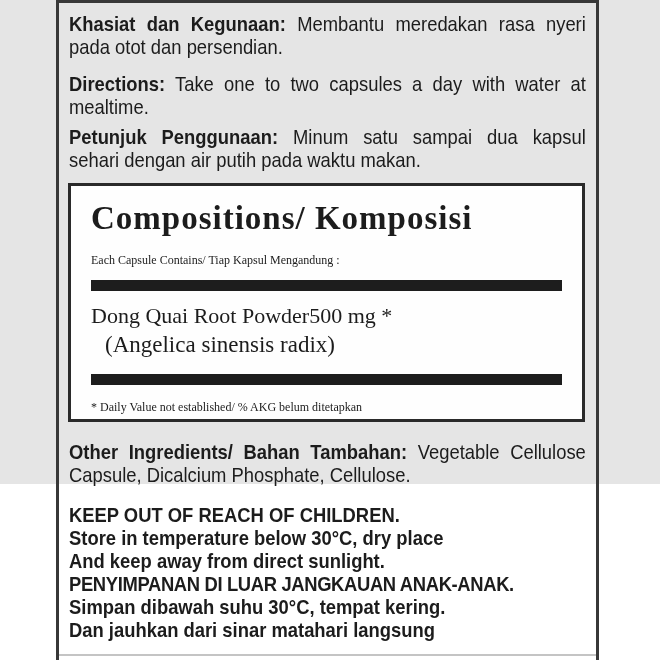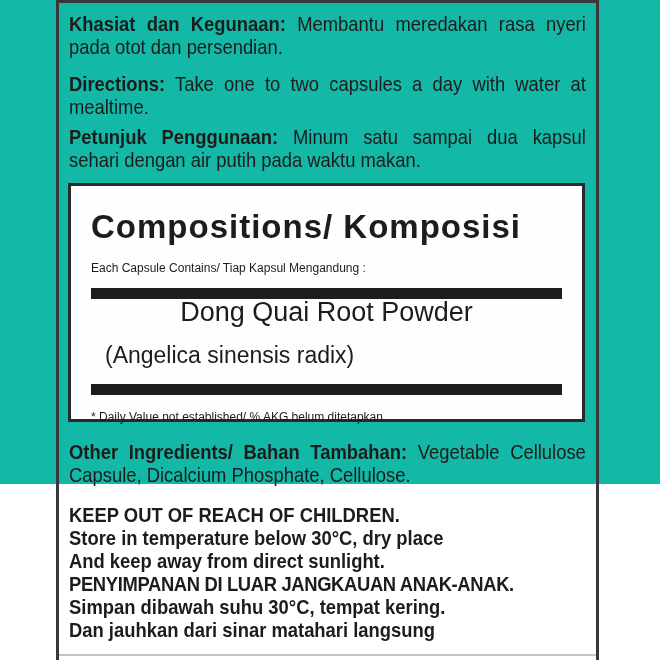--- a/index.html
+++ b/index.html
@@ -9,21 +9,21 @@
     height: 660px;
     background: #ffffff;
     font-family: "Liberation Sans", sans-serif;
     color: #1c1c1c;
     overflow: hidden;
   }
   .page {
     position: relative;
     width: 660px;
     height: 484px;
-    background: #14b8a6;
+    background: #e5e5e5;
   }
   
   .vline {
     position: absolute;
     top: 0;
     width: 3px;
     height: 660px;
     background: #383838;
   }
   .vline.left  { left: 56px; }
@@ -72,22 +72,23 @@
 
   
   .comp-box {
     position: absolute;
     left: 68px;
     top: 183px;
     width: 517px;
     height: 239px;
     box-sizing: border-box;
     border: 3px solid #2a2a2a;
-    padding: 16px 20px;
+    padding: 8px 20px;
     background: #fefefe;
+    font-family: Liberation Serif, serif;
   }
   .comp-title {
     margin-top: 6px;
     font-size: 33px;
     line-height: 37px;
     font-weight: bold;
     letter-spacing: 1px;
     white-space: nowrap;
   }
   .comp-sub {
@@ -96,29 +97,30 @@
     line-height: 20px;
     white-space: nowrap;
   }
   .bar {
     margin-top: 10px;
     height: 11px;
     background: #1d1d1d;
   }
   .bar.second { margin-top: 16px; }
   .ing-row {
+    margin-top: 12px;
     display: flex;
-    justify-content: center;
+    justify-content: flex-start;
     align-items: baseline;
-    font-size: 27px;
+    font-size: 22px;
     line-height: 26px;
     white-space: nowrap;
   }
   .ing-latin {
-    margin-top: 17px;
+    margin-top: 3px;
     padding-left: 14px;
     font-size: 23px;
     line-height: 26px;
     white-space: nowrap;
   }
   .comp-foot {
     margin-top: 12px;
     font-size: 12px;
     line-height: 20px;
     white-space: nowrap;
@@ -166,20 +168,21 @@
     </div>
     <div class="pline">sehari dengan air putih pada waktu makan.</div>
   </div>
 
   <div class="comp-box">
     <div class="comp-title">Compositions/ Komposisi</div>
     <div class="comp-sub">Each Capsule Contains/ Tiap Kapsul Mengandung :</div>
     <div class="bar"></div>
     <div class="ing-row">
       <span>Dong Quai Root Powder</span>
+      <span>500 mg *</span>
     </div>
     <div class="ing-latin">(Angelica sinensis radix)</div>
     <div class="bar second"></div>
     <div class="comp-foot">* Daily Value not established/ % AKG belum ditetapkan</div>
   </div>
 
   <div class="block narrow para" style="top:440px">
     <div class="jline">
       <span class="lbl">Other Ingredients/ Bahan Tambahan:</span>
       <span>Vegetable Cellulose</span>

